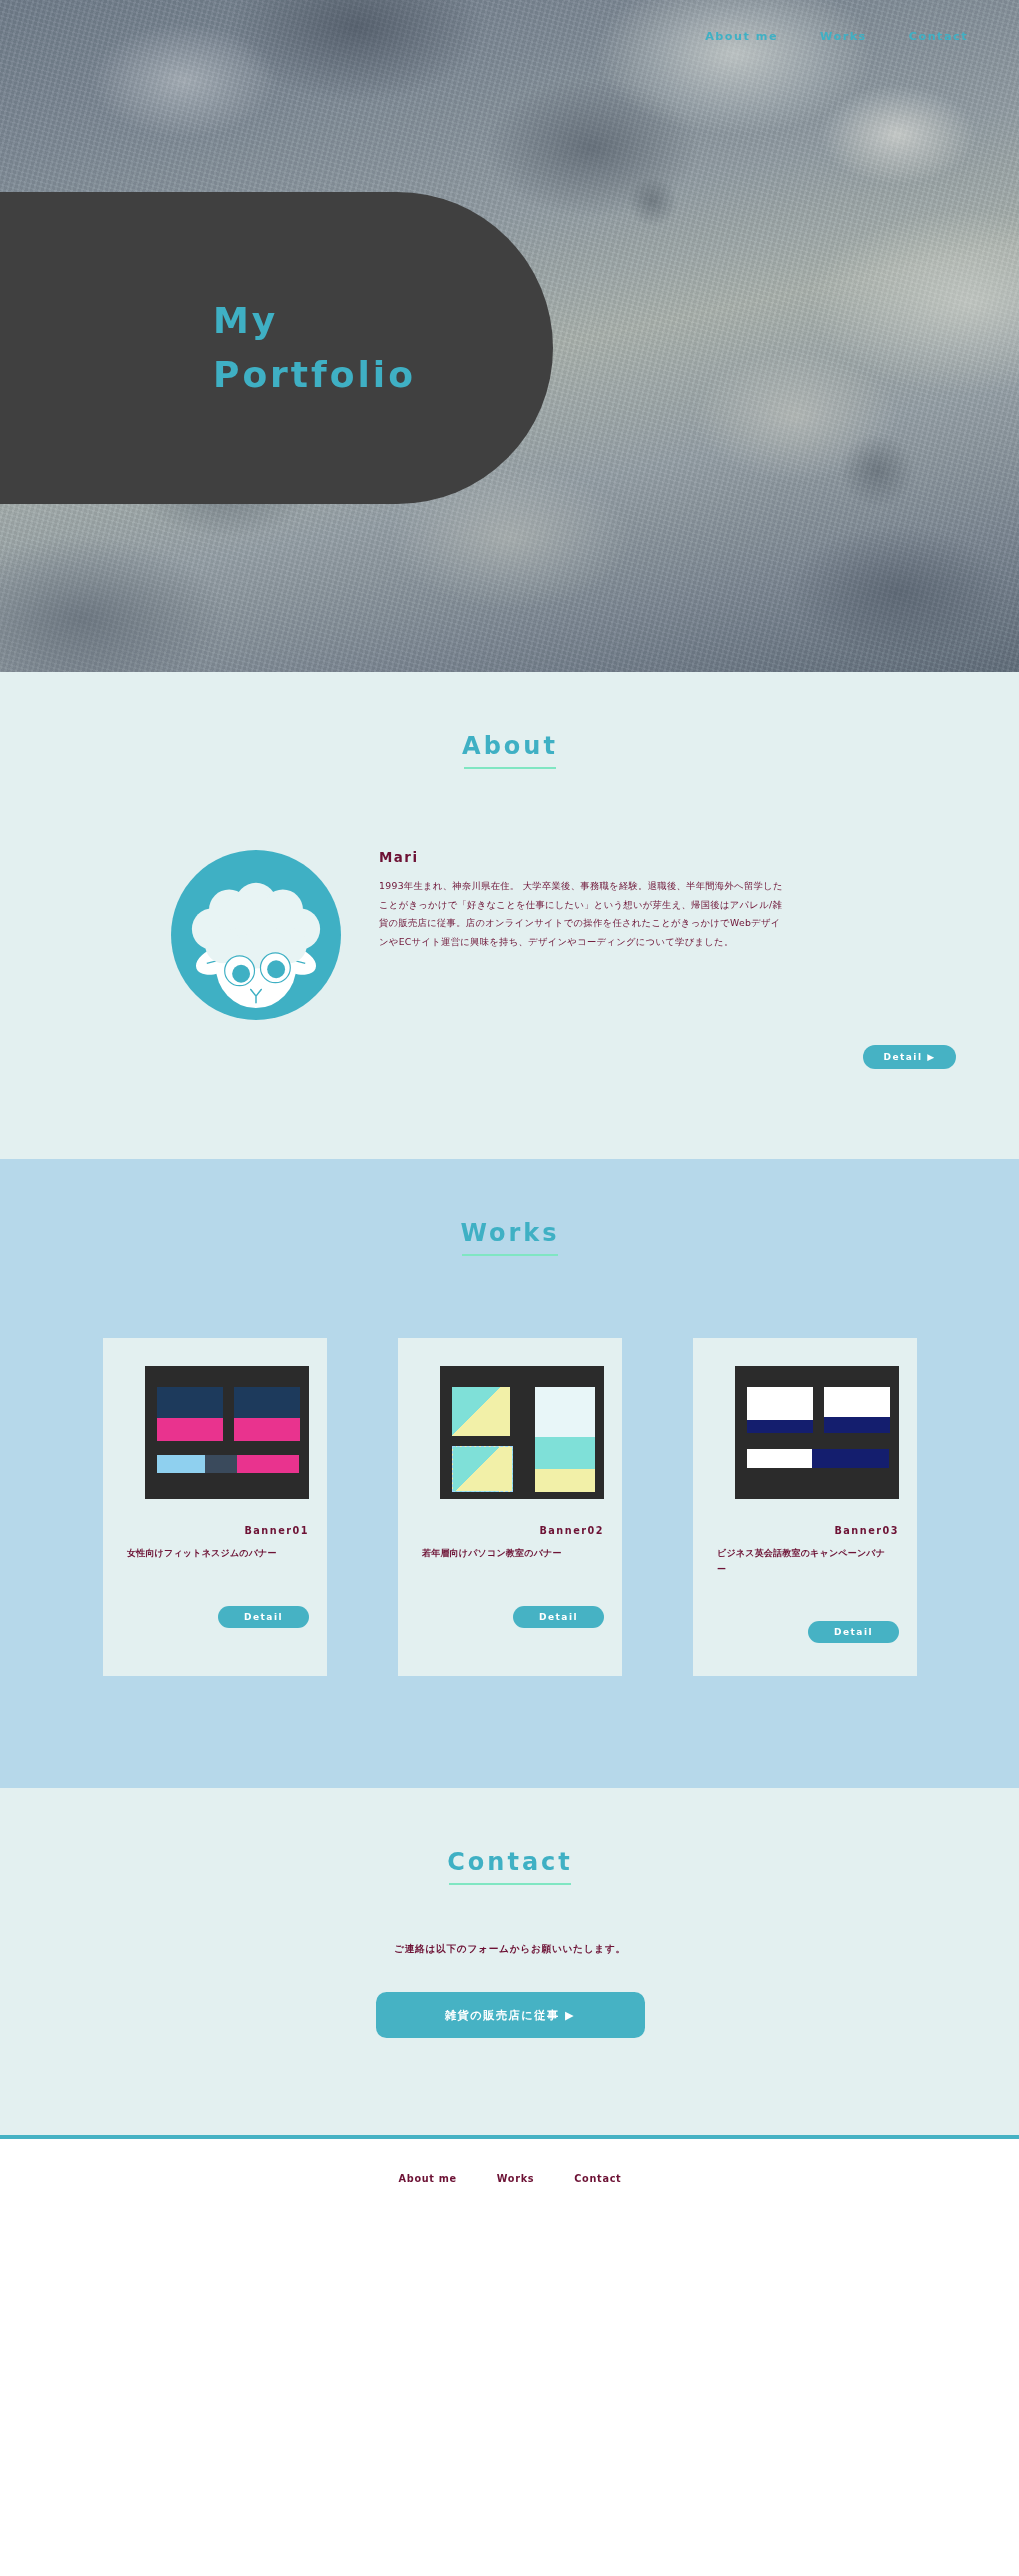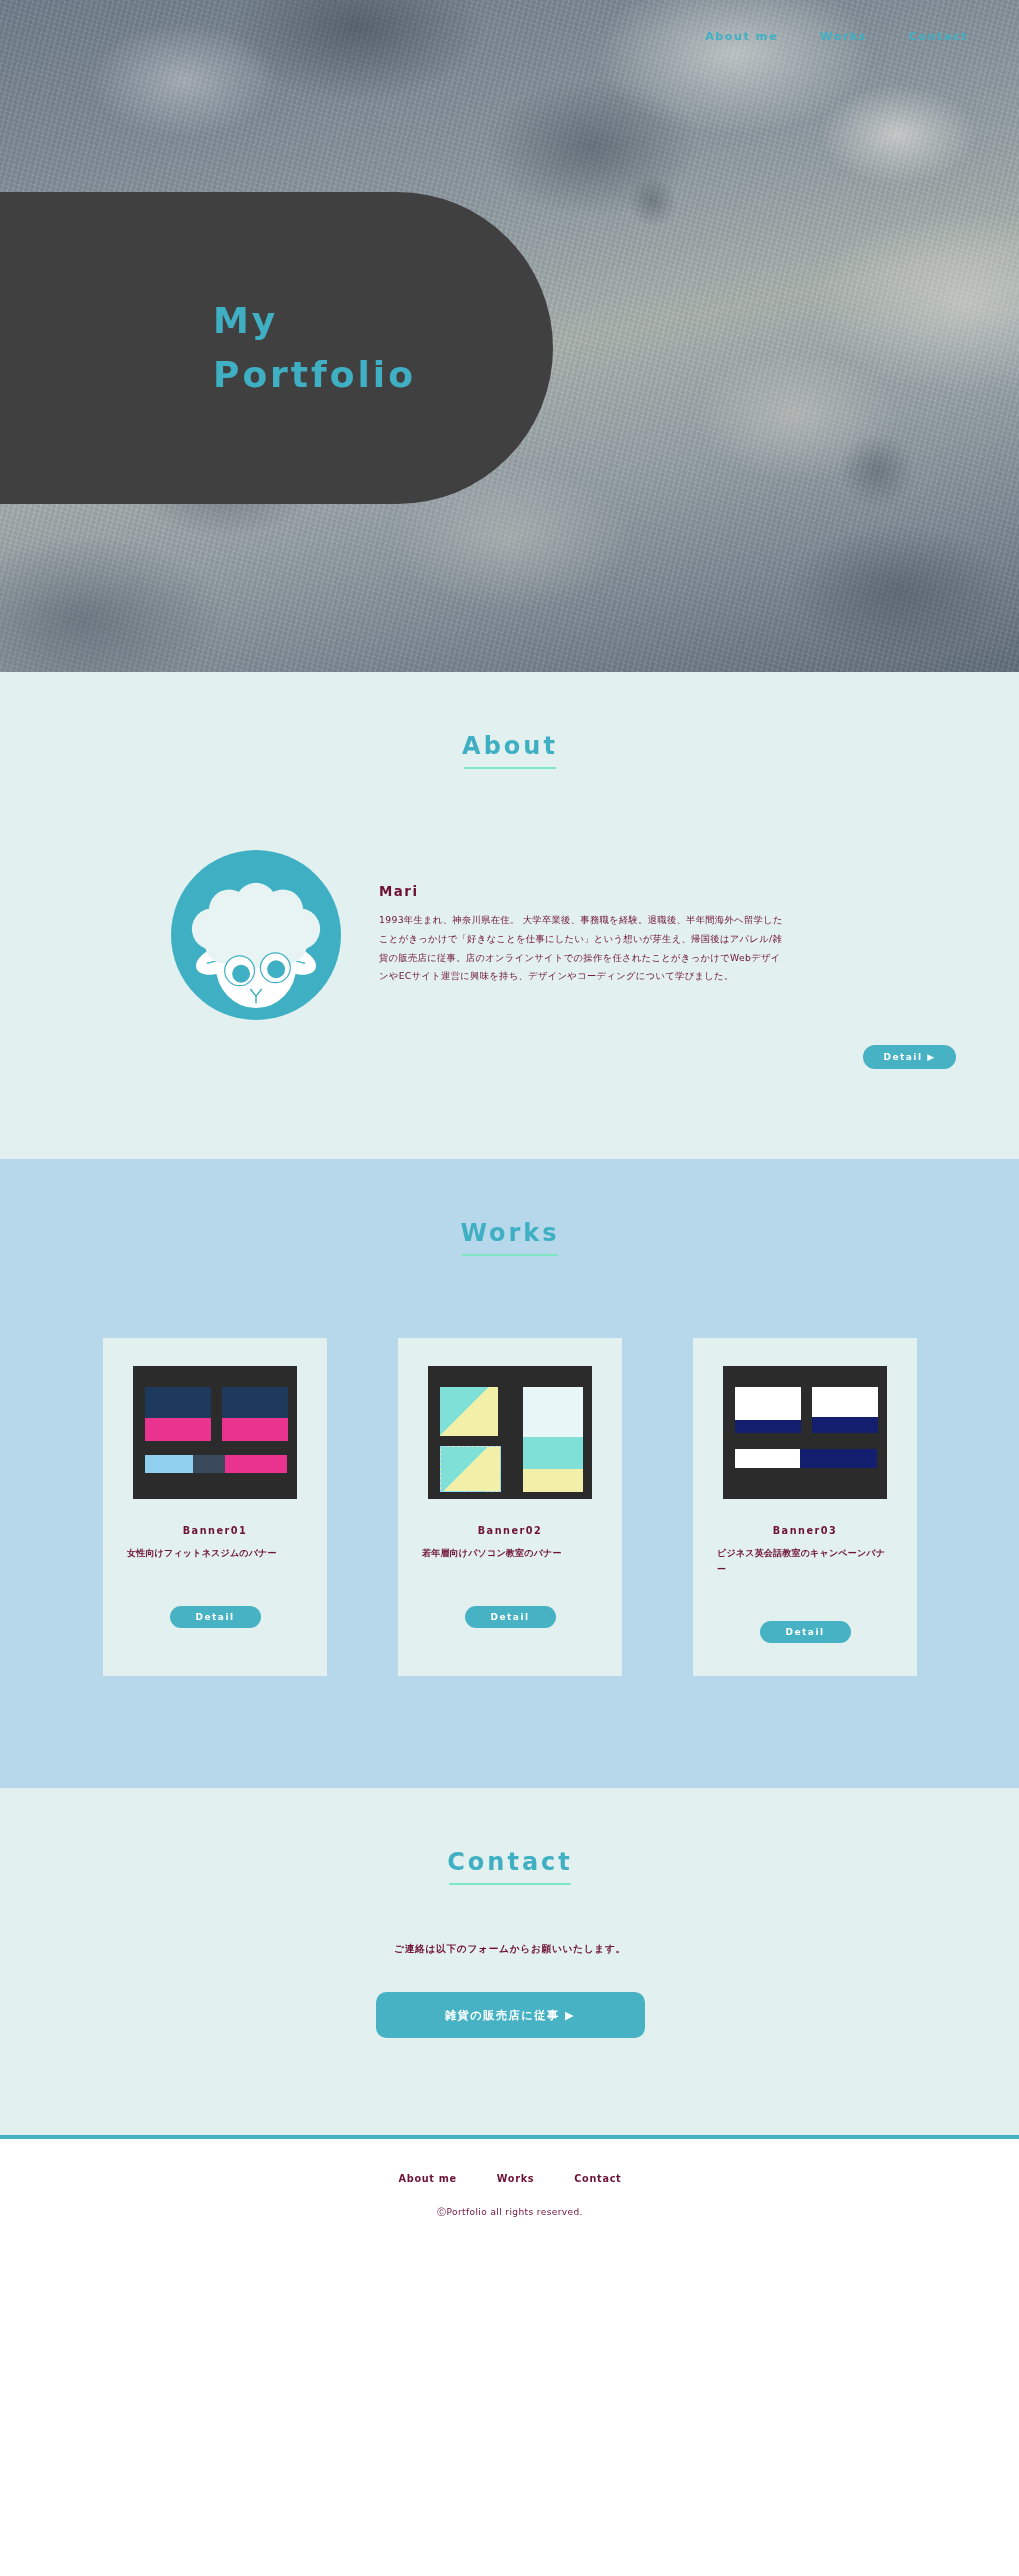--- a/index.html
+++ b/index.html
@@ -120,21 +120,21 @@
   .about {
     background:#e3f0f0;
     width:1020px;
     padding-bottom:90px;
   }
   .about-inner {
     width:754px;
     margin:0 auto;
     padding-top:75px;
     display:flex;
-    align-items:center;
+    align-items:flex-start;
     gap:0;
   }
   .avatar-wrap {
     width:246px;
     flex:0 0 246px;
     display:flex;
     justify-content:center;
     padding-top:6px;
   }
   .avatar {
@@ -188,21 +188,21 @@
     padding-top:82px;
     display:flex;
     justify-content:space-between;
   }
   .card {
     width:224px;
     background:#e3f0f0;
     padding:28px 18px 33px;
     display:flex;
     flex-direction:column;
-    align-items:center;
+    align-items:flex-end;
   }
   .thumb {
     width:164px; height:133px;
     background:#2b2b2b;
     display:flex;
     align-items:center;
     justify-content:center;
     position:relative;
     overflow:hidden;
   }
@@ -428,15 +428,14 @@
   <button class="btn btn-contact">雑貨の販売店に従事 ▶</button>
 </section>
 
 <div class="footer-rule"></div>
 <footer class="footer">
   <nav class="footer-nav">
     <a class="footer-link">About me</a>
     <a class="footer-link">Works</a>
     <a class="footer-link">Contact</a>
   </nav>
-  <div class="copyright">ⒸPortfolio all rights reserved.</div>
 </footer>
 
 
 </body></html>

